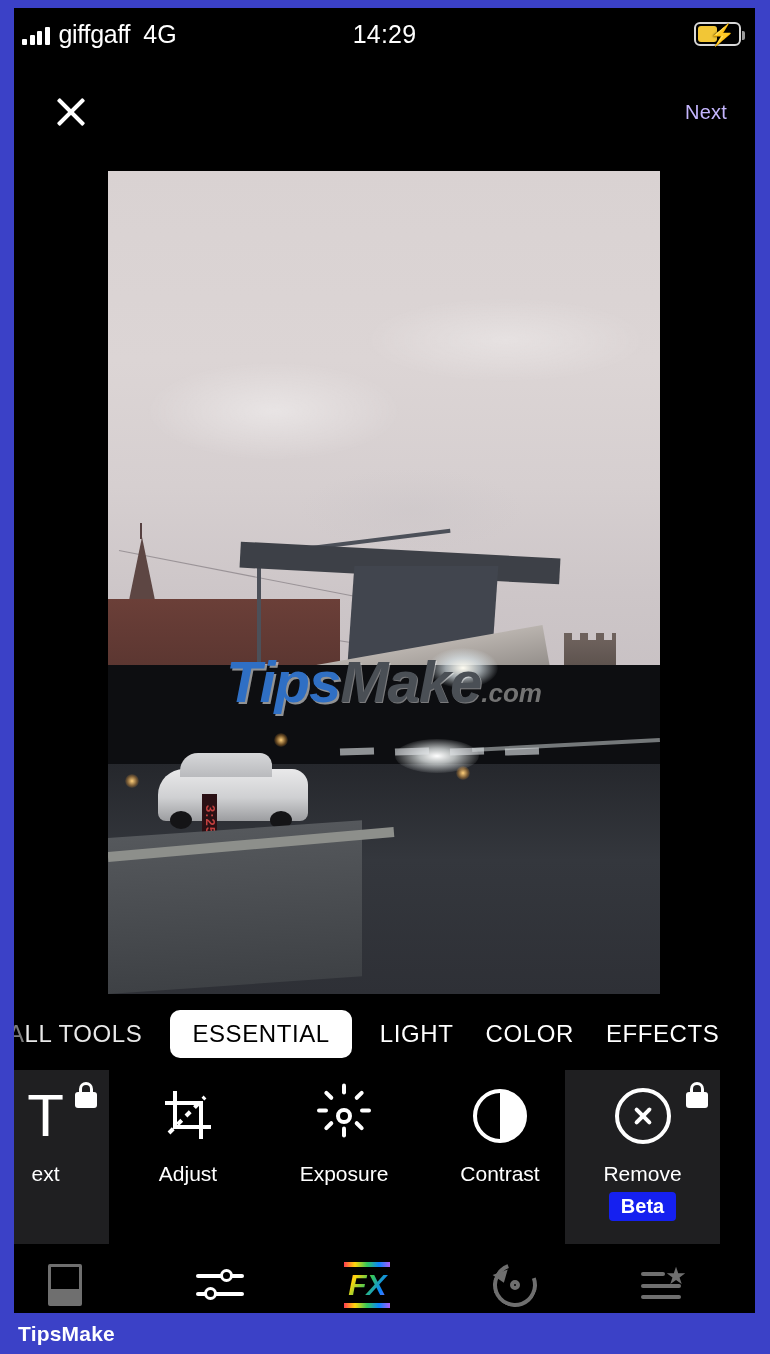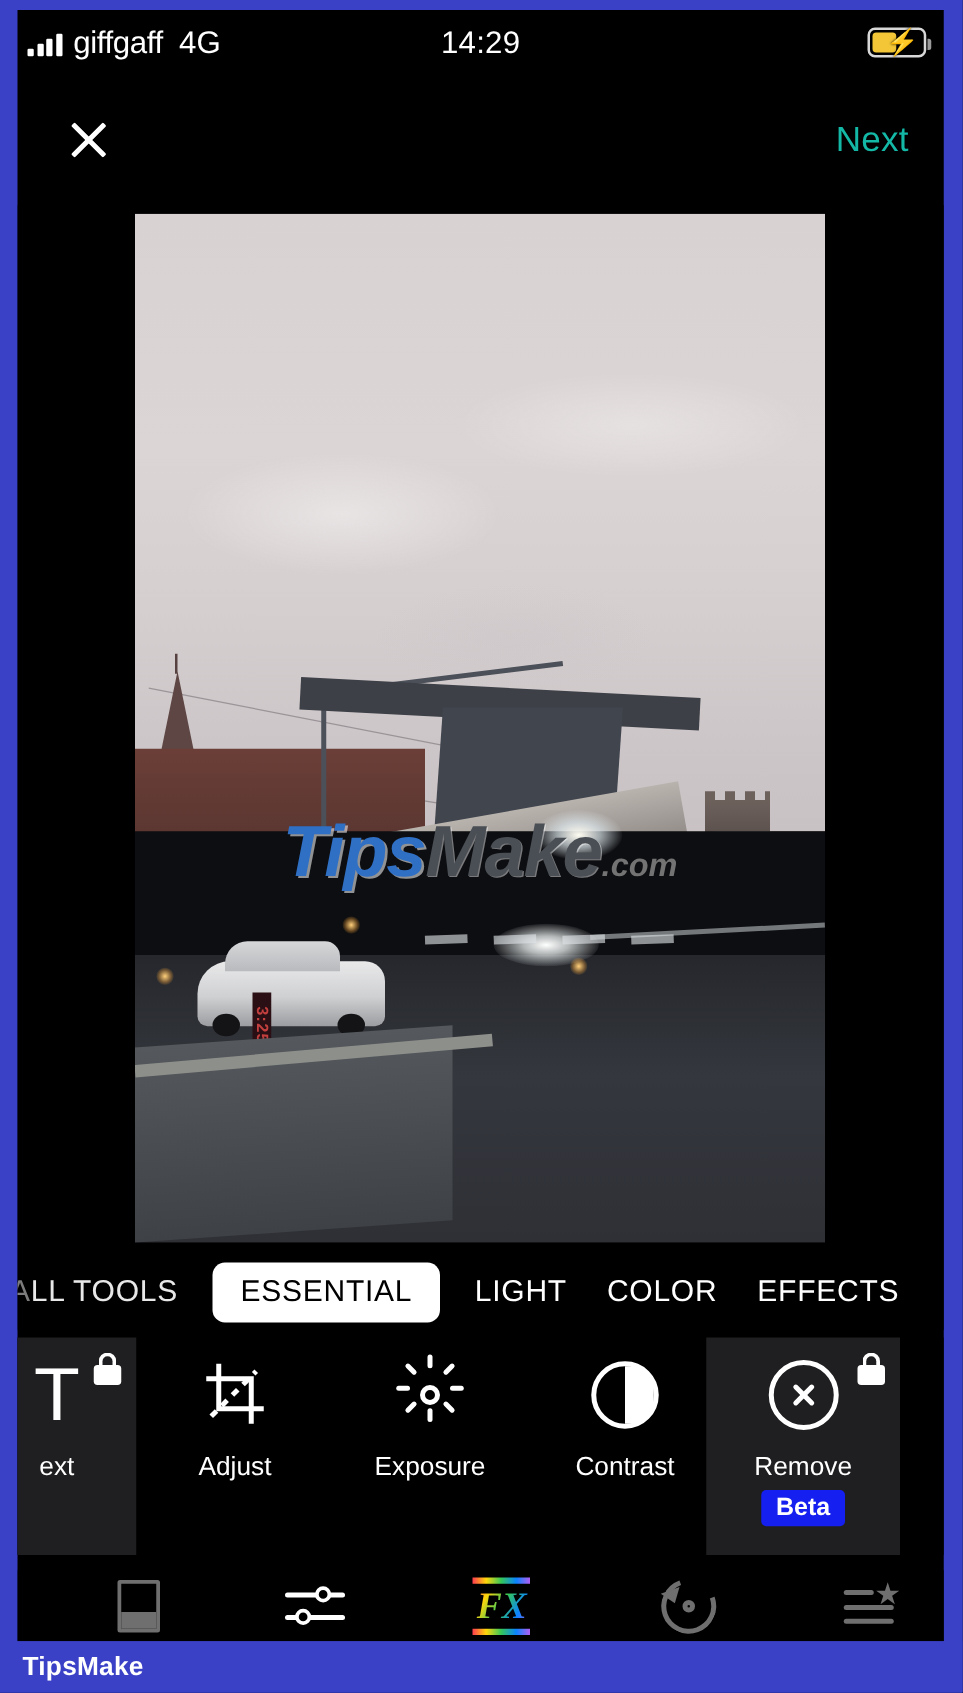--- a/index.html
+++ b/index.html
@@ -73,21 +73,21 @@
   #close-btn {
     width: 42px; height: 42px; position: relative; cursor: pointer;
   }
   #close-btn::before, #close-btn::after {
     content: ""; position: absolute; left: 50%; top: 50%;
     width: 36px; height: 4px; background: #fff; border-radius: 1px;
   }
   #close-btn::before { transform: translate(-50%,-50%) rotate(45deg); }
   #close-btn::after  { transform: translate(-50%,-50%) rotate(-45deg); }
   #next-btn {
-    color: #14b8a6; font-size: 28px; letter-spacing: 0.2px;
+    color: #c4b5fd; font-size: 20px; letter-spacing: 0.2px;
     background: none; border: none; cursor: pointer;
     font-family: "Liberation Sans", sans-serif;
   }
 
   
   #canvas-area {
     position: absolute; left: 0; top: 156px;
     width: 741px; height: 840px;
     background: #000;
   }
@@ -354,21 +354,21 @@
   .circlex::before { transform: translate(-50%,-50%) rotate(45deg); }
   .circlex::after  { transform: translate(-50%,-50%) rotate(-45deg); }
 
   
   #bottomnav {
     position: absolute; left: 0; top: 1248px;
     width: 741px; height: 57px;
     display: flex; align-items: center; justify-content: space-around;
     background: #000;
   }
-  .nav-item { width: 80px; height: 50px; display:flex; align-items:center; justify-content:flex-end; cursor: pointer; font-family: Liberation Serif, serif; }
+  .nav-item { width: 80px; height: 50px; display:flex; align-items:center; justify-content:flex-start; cursor: pointer; }
   .frame-icon {
     width: 34px; height: 42px; border: 3px solid #6f6f6f; border-radius: 2px;
     background: linear-gradient(180deg, #000 0 62%, #6f6f6f 62% 100%);
   }
   .sliders { position: relative; width: 48px; height: 40px; }
   .sliders .bar { position: absolute; height: 4px; background: #fff; border-radius: 2px; }
   .sliders .b1 { top: 9px; left: 0; width: 48px; }
   .sliders .b2 { top: 27px; left: 0; width: 48px; }
   .sliders .knob {
     position: absolute; width: 13px; height: 13px; border: 3px solid #fff;

